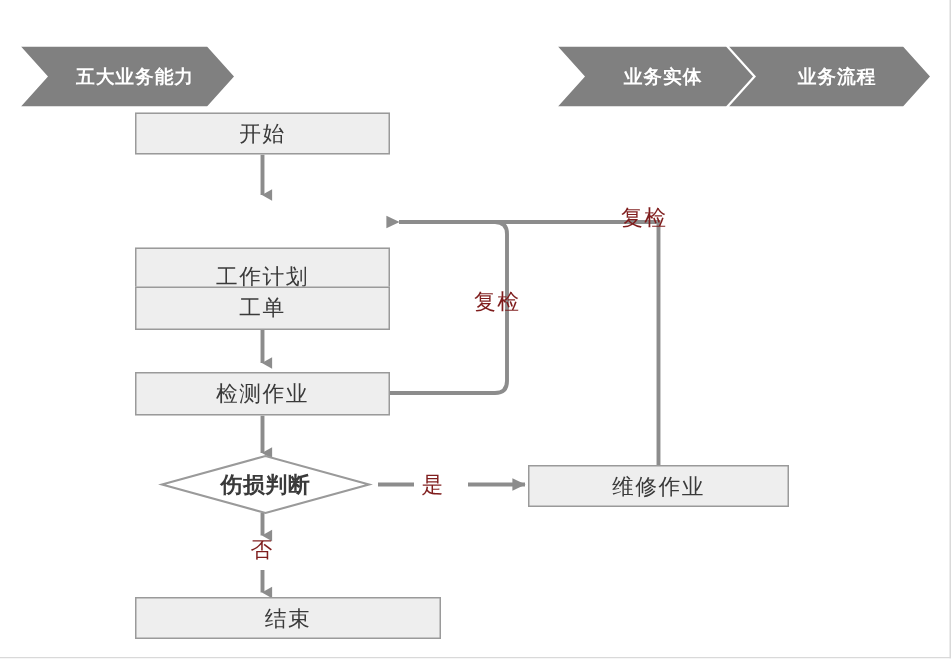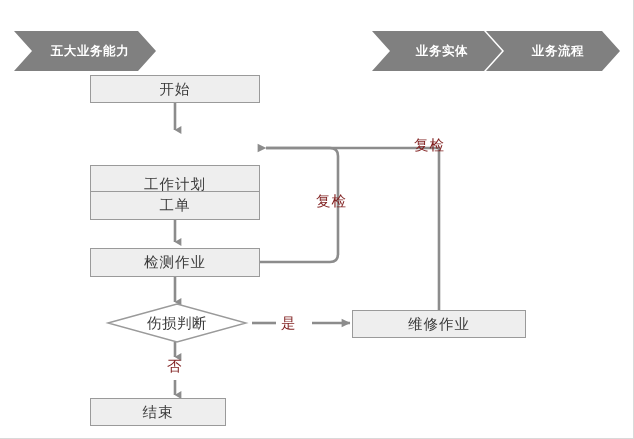--- a/index.html
+++ b/index.html
@@ -83,20 +83,21 @@
   .node-diamond-label {
     position: absolute;
     display: flex;
     align-items: center;
     justify-content: center;
     color: #3a3a3a;
     font-size: 14.5px;
     letter-spacing: 0.5px;
     white-space: nowrap;
     pointer-events: none;
+    font-weight: bold;
   }
   .edge-label {
     position: absolute;
     color: #7f1d1d;
     font-size: 14.5px;
     letter-spacing: 1px;
     white-space: nowrap;
   }
   svg.edges {
     position: absolute;
@@ -198,21 +199,21 @@
       <polygon points="108,323 177,304 246,323 177,342" fill="#ffffff" stroke="#9a9a9a" stroke-width="1.4"></polygon>
     </svg>
     <div class="node-diamond-label" style="left:108px; top:304px; width:138px; height:38px;">
       <span>伤损判断</span>
     </div>
 
     <div class="node-box" style="left:352px; top:310px; width:174px; height:28px;">
       <span>维修作业</span>
     </div>
 
-    <div class="node-box" style="left:90px; top:398px; width:136px; height:28px;">
+    <div class="node-box" style="left:90px; top:398px; width:204px; height:28px;">
       <span>结束</span>
     </div>
 
     <div class="edge-label" style="left:281px; top:314px;">是</div>
 
     <div class="edge-label" style="left:167px; top:357px;">否</div>
 
     <div class="edge-label" style="left:316px; top:192px;">复检</div>
 
     <div class="edge-label" style="left:414px; top:136px;">复检</div>

